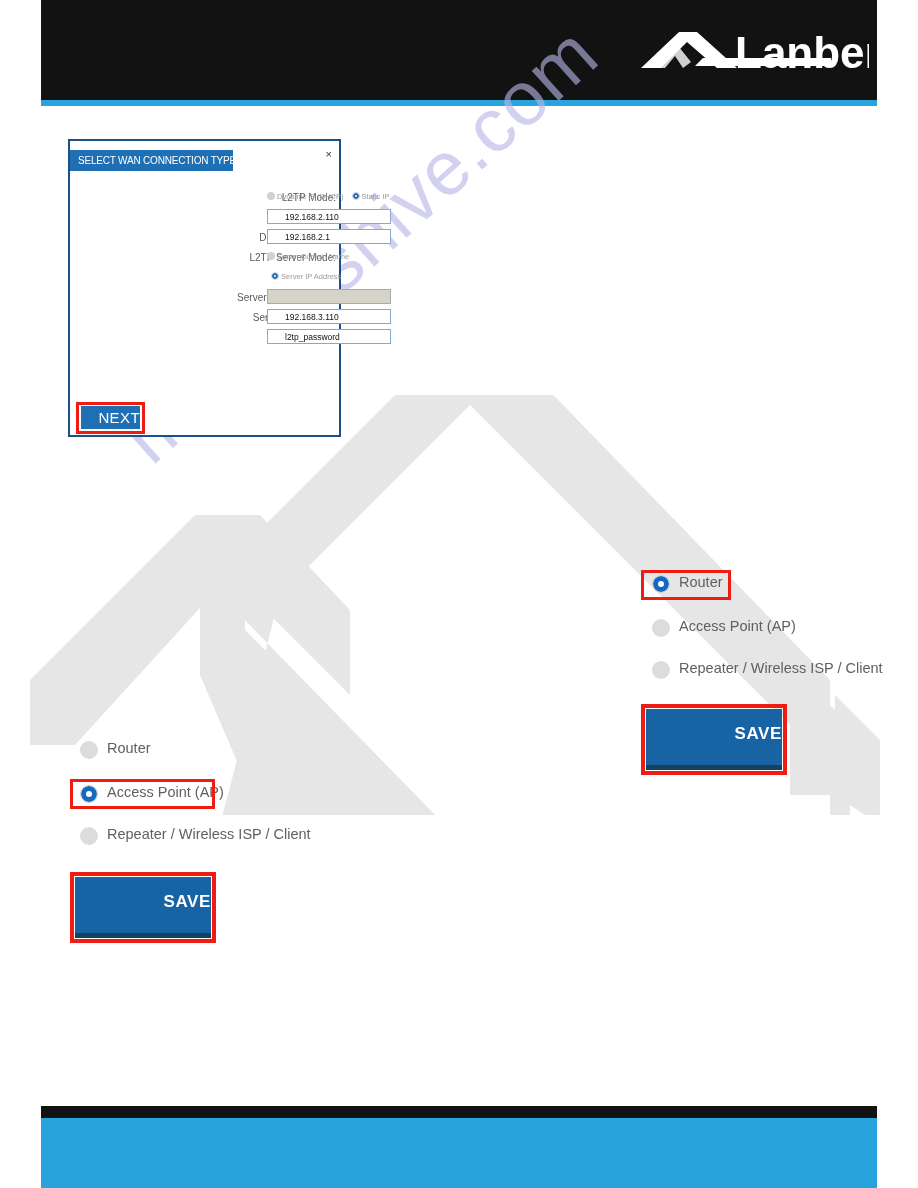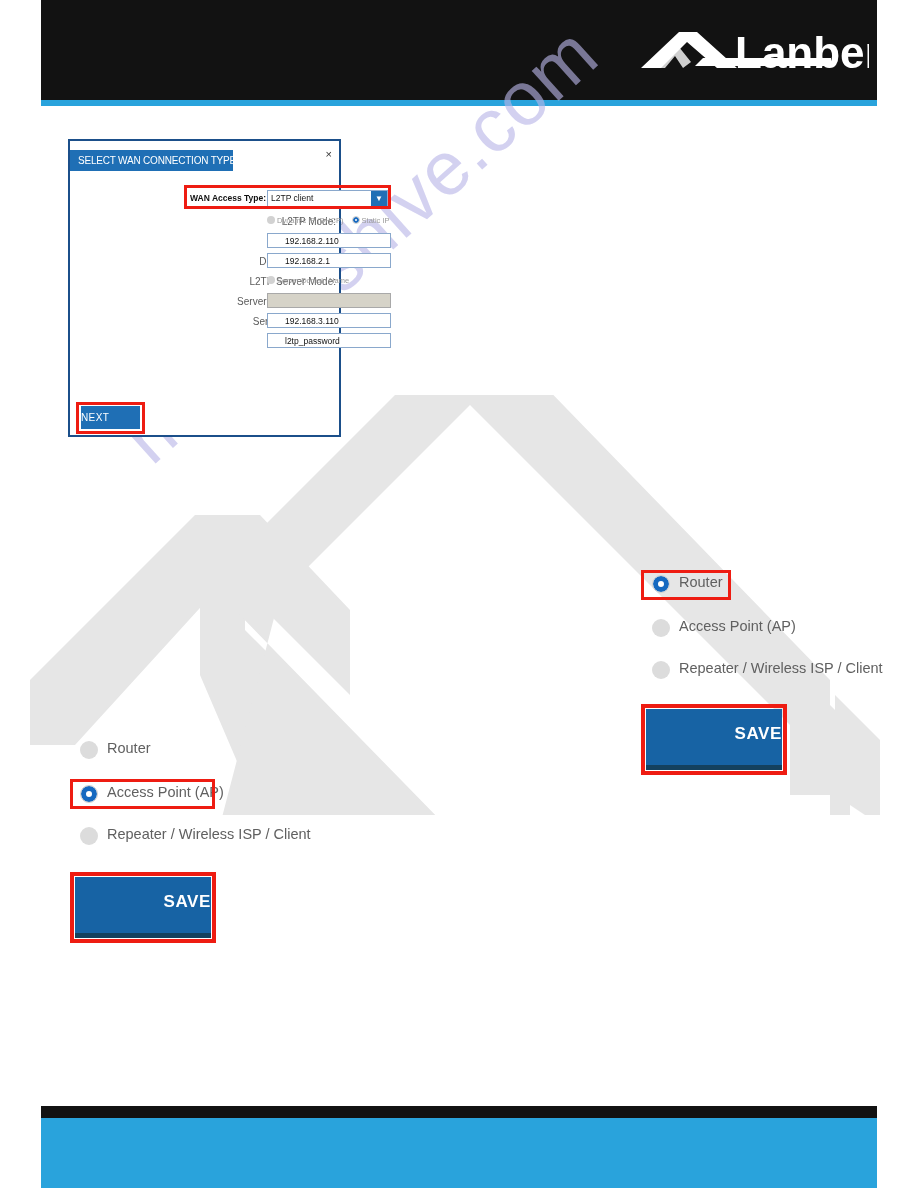--- a/index.html
+++ b/index.html
@@ -245,22 +245,22 @@
     z-index: 6;
   }
   .next-btn {
     position: absolute;
     left: 81px;
     top: 406px;
     width: 59px;
     height: 23px;
     background: #1f6fb5;
     color: #ffffff;
-    font-size: 10px;
-    text-align: left;
+    font-size: 15px;
+    text-align: right;
     line-height: 23px;
     z-index: 7;
     letter-spacing: .4px;
   }
 
   
   .rgroup { position: absolute; }
   .ritem {
     position: relative;
     height: 30px;
@@ -362,28 +362,20 @@
 
 <div class="wm-text">manualshive.com</div>
 
 <div class="dialog">
 
   <div class="dlg-titlebar">SELECT WAN CONNECTION TYPE</div>
   <div class="dlg-close">×</div>
 
   <div class="form">
 
-    <div class="wan-row">
-      <div class="wan-label">WAN Access Type:</div>
-      <div class="wan-select">
-        <span class="val">L2TP client</span>
-        <span class="wan-arrow">▼</span>
-      </div>
-      <div class="wan-hl"></div>
-    </div>
 
     <div class="frow">
       <div class="flabel">L2TP Mode:</div>
       <div class="fradios">
         <span class="rb"></span><span>Dynamic IP (DHCP)</span><span class="opt2"><span class="rb on"></span><span>Static IP</span></span>
       </div>
     </div>
 
     <div class="frow">
       <div class="flabel">IP Address:</div>
@@ -396,20 +388,25 @@
       <div class="finput">192.168.2.1</div>
     </div>
 
     <div class="frow">
       <div class="flabel">L2TP Server Mode:</div>
       <div class="fradios">
         <span class="rb"></span><span>Server Domain Name</span>
       </div>
     </div>
 
+    <div class="frow">
+      <div class="fradios" style="left:201px">
+        <span class="rb on"></span><span>Server IP Address</span>
+      </div>
+    </div>
 
     <div class="frow">
       <div class="flabel">Server Domain Name:</div>
       <div class="finput disabled"></div>
     </div>
 
     <div class="frow">
       <div class="flabel">Server IP Address:</div>
       <div class="finput">192.168.3.110</div>
     </div>

